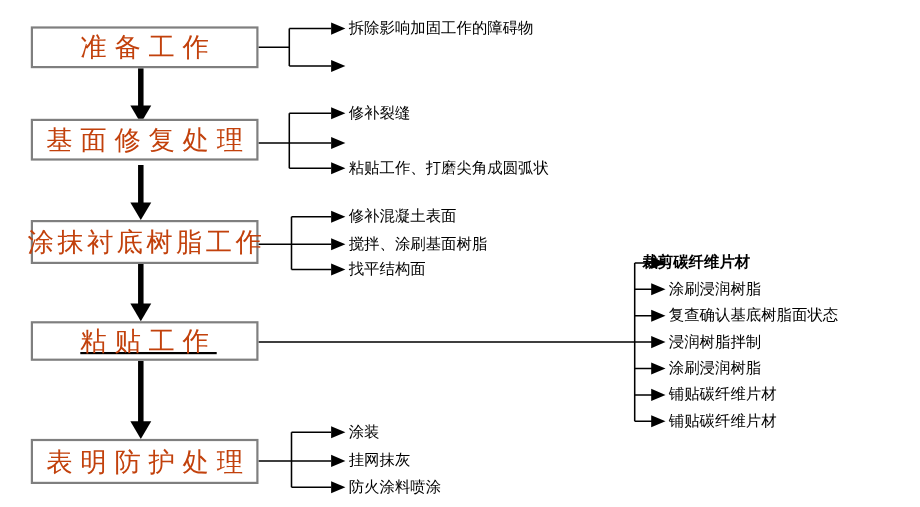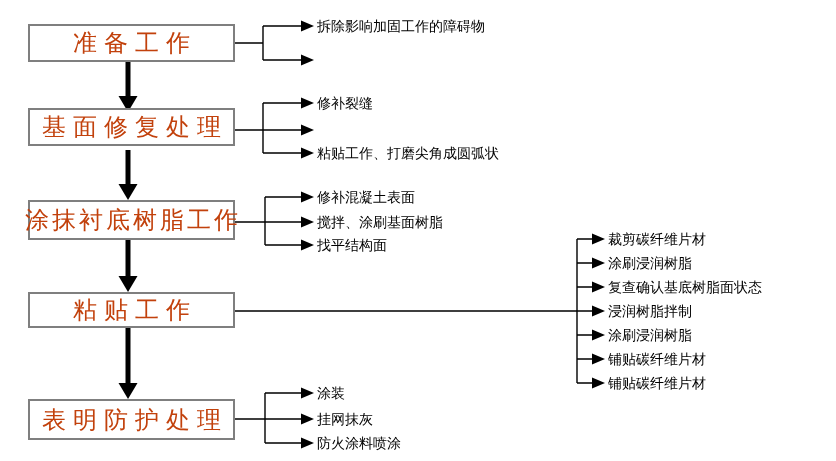--- a/index.html
+++ b/index.html
@@ -99,37 +99,37 @@
 
   <div class="stepbox" style="top:24px;height:38px;">
     <span>准备工作</span>
   </div>
   <div class="stepbox" style="top:96px;height:38px;margin-top:12px;">
     <span>基面修复处理</span>
   </div>
   <div class="stepbox tight" style="top:200px;height:40px;">
     <span>涂抹衬底树脂工作</span>
   </div>
-  <div class="stepbox" style="top:292px;height:36px;">
+  <div class="stepbox" style="top:292px;height:36px;text-decoration:underline;">
     <span>粘贴工作</span>
   </div>
   <div class="stepbox" style="top:399px;height:41px;">
     <span>表明防护处理</span>
   </div>
 
   <div class="blabel" style="left:317px;top:16px;">拆除影响加固工作的障碍物</div>
 
   <div class="blabel" style="left:317px;top:93px;">修补裂缝</div>
   <div class="blabel" style="left:317px;top:143px;">粘贴工作、打磨尖角成圆弧状</div>
 
   <div class="blabel" style="left:317px;top:187px;">修补混凝土表面</div>
   <div class="blabel" style="left:317px;top:212px;">搅拌、涂刷基面树脂</div>
   <div class="blabel" style="left:317px;top:235px;">找平结构面</div>
 
-  <div class="blabel" style="left:608px;top:229px;">裁剪碳纤维片材</div>
+  <div class="blabel" style="left:584px;top:229px;font-weight:bold;">裁剪碳纤维片材</div>
   <div class="blabel" style="left:608px;top:253px;">涂刷浸润树脂</div>
   <div class="blabel" style="left:608px;top:277px;">复查确认基底树脂面状态</div>
   <div class="blabel" style="left:608px;top:301px;">浸润树脂拌制</div>
   <div class="blabel" style="left:608px;top:325px;">涂刷浸润树脂</div>
   <div class="blabel" style="left:608px;top:349px;">铺贴碳纤维片材</div>
   <div class="blabel" style="left:608px;top:373px;">铺贴碳纤维片材</div>
 
   <div class="blabel" style="left:317px;top:383px;">涂装</div>
   <div class="blabel" style="left:317px;top:409px;">挂网抹灰</div>
   <div class="blabel" style="left:317px;top:433px;">防火涂料喷涂</div>

